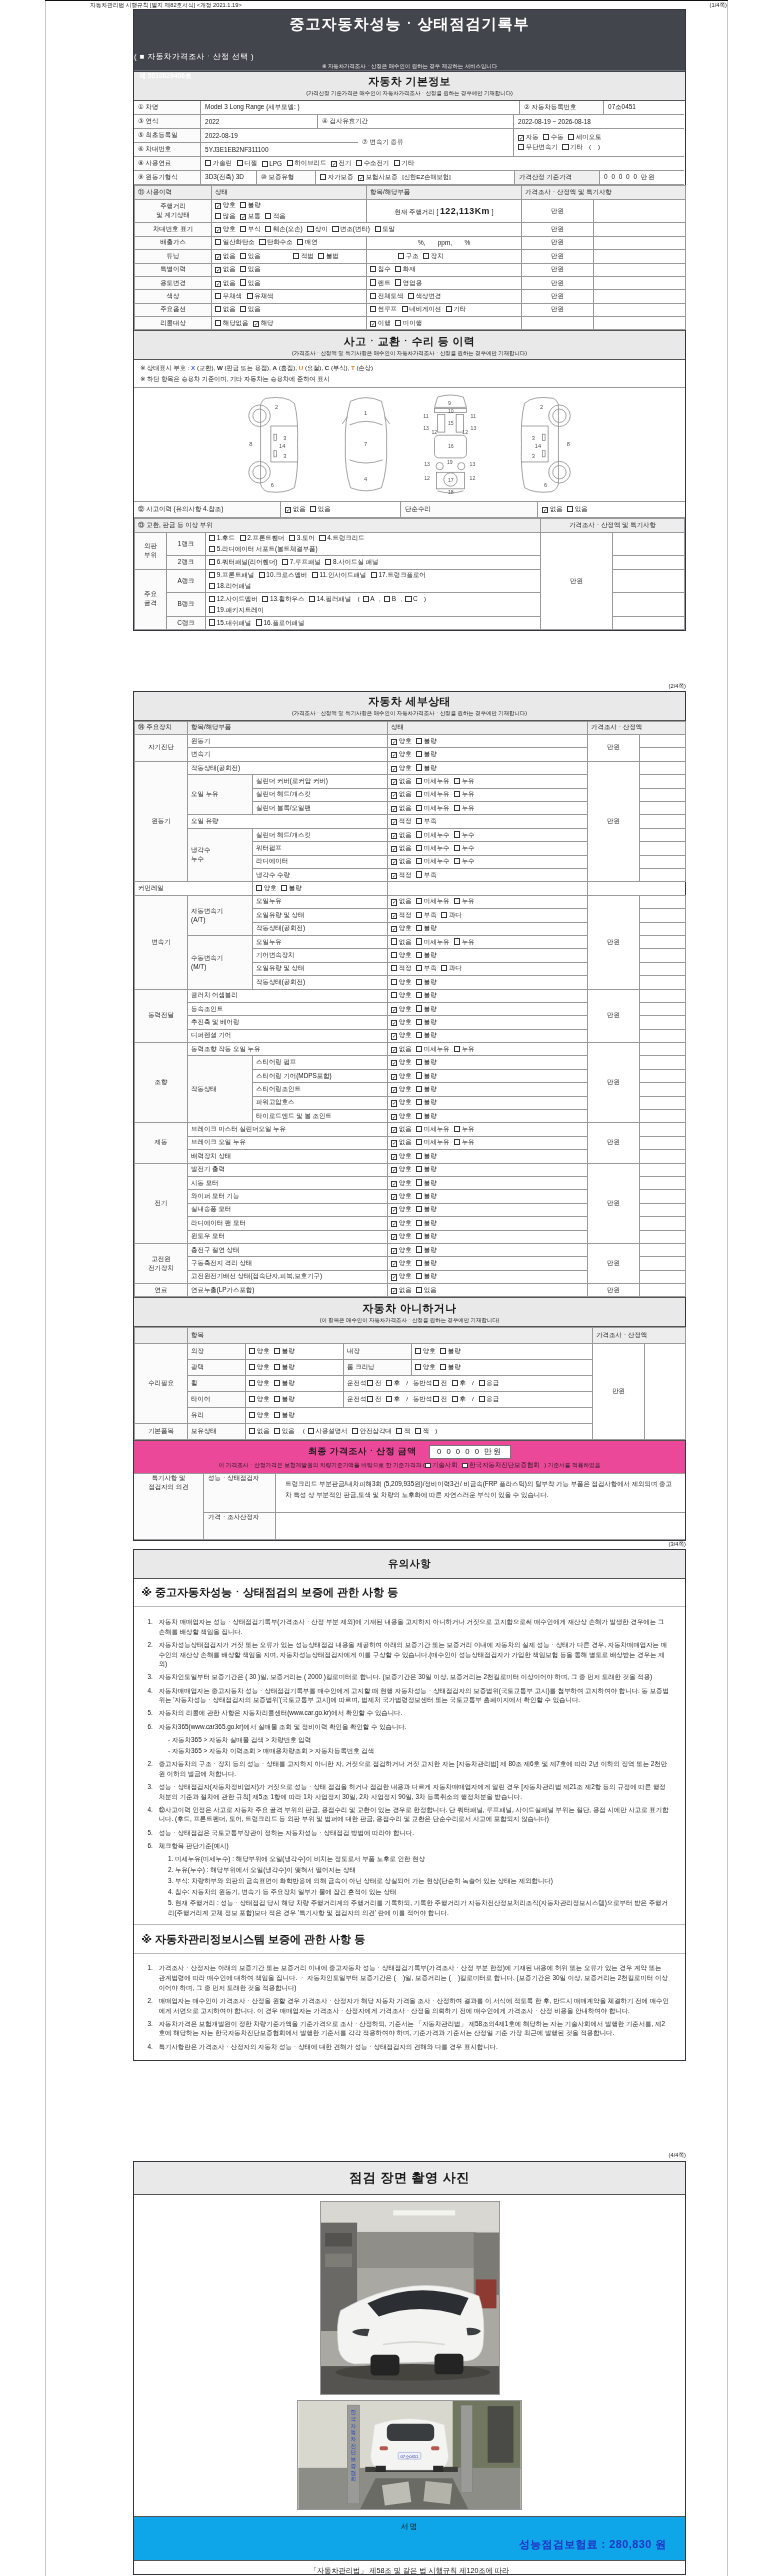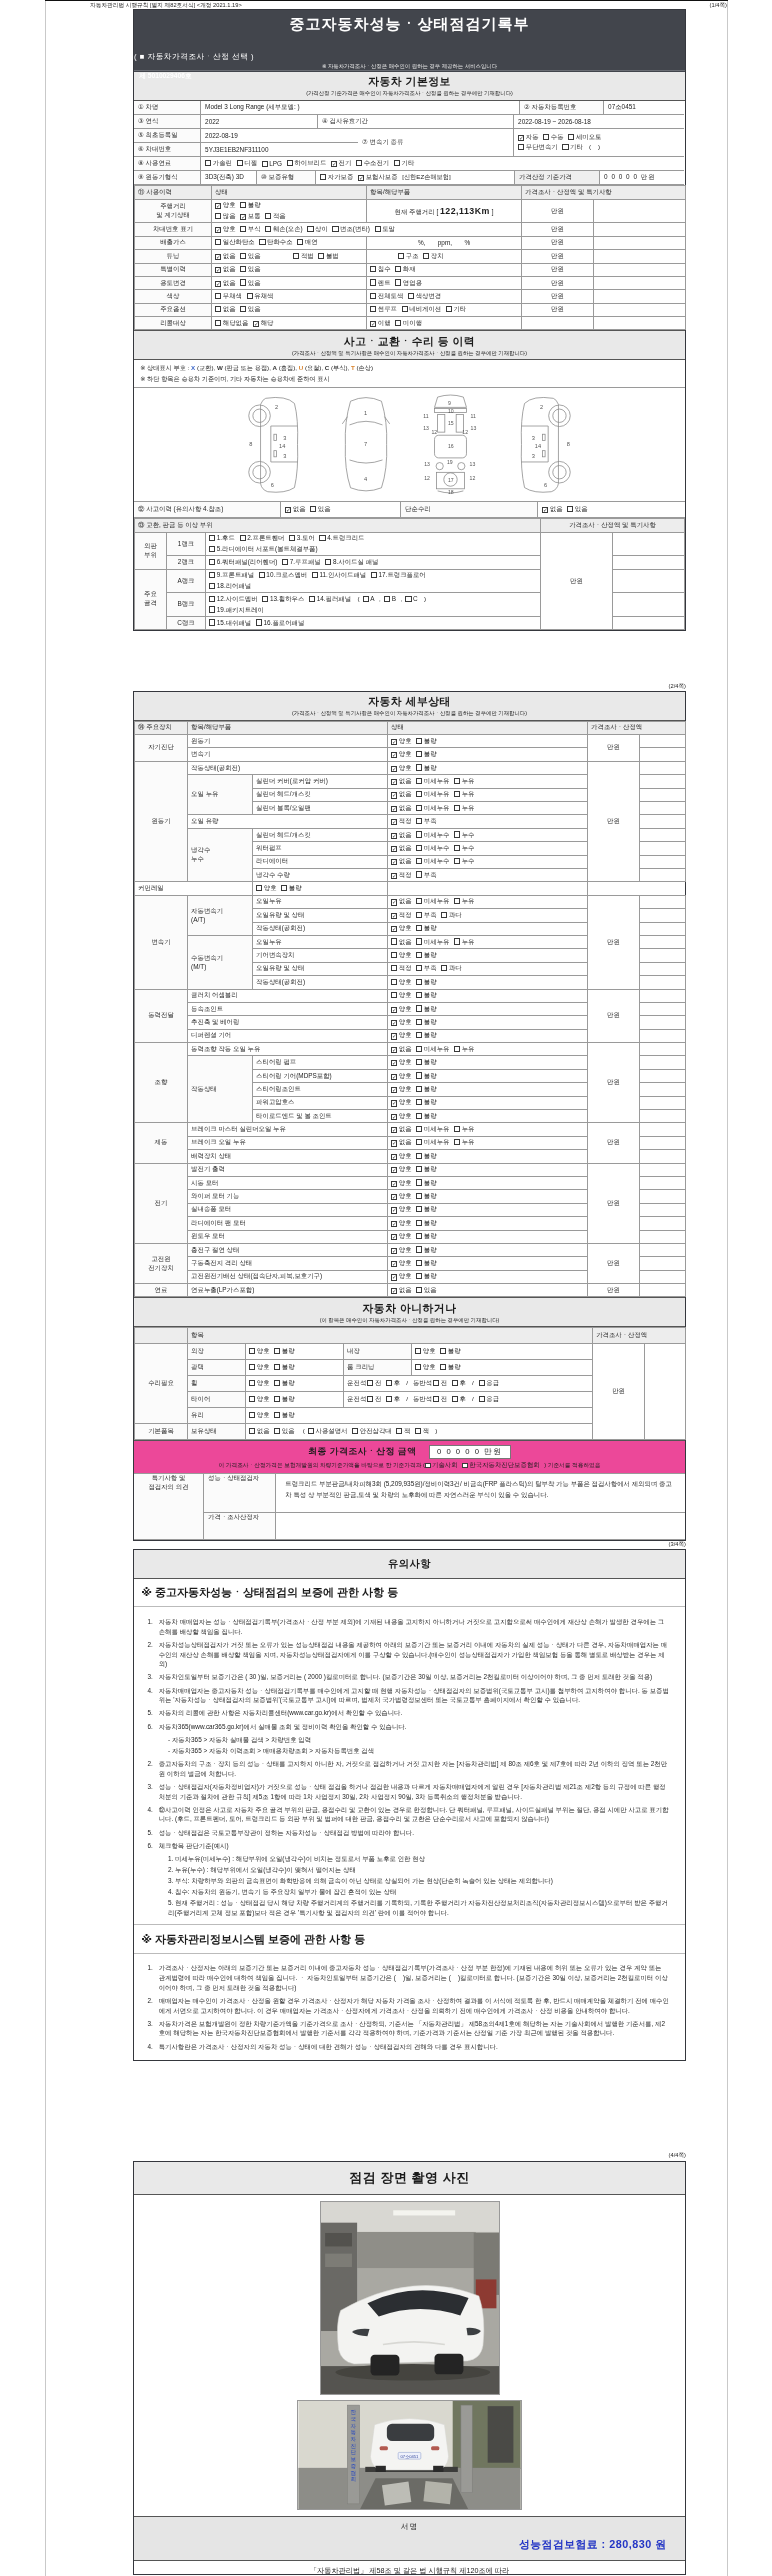--- a/index.html
+++ b/index.html
@@ -101,21 +101,21 @@
   .nt{flex:1;}
   .nsub{margin:1.5px 0 1.5px 20.6px;}
   .box-wrap{border-top:0.5px solid #bbb;padding:7.2px 0 8.2px;}
   .box-title{width:222px;margin:2.1px auto 7.2px;border:0.5px solid #666;text-align:center;
              font-size:9.8px;font-weight:bold;padding:4.6px 0;letter-spacing:0.5px;}
   .box-text{width:495px;margin:0 auto;border:0.5px solid #888;padding:6.2px 8.2px;font-size:6.7px;
             line-height:1.7;font-weight:bold;}
 
   
   .photo{margin:5.2px auto 0;border:0.5px solid #999;}
-  .sign-band{background:#e5e5e5;border-top:0.5px solid #555;border-bottom:0.5px solid #555;
+  .sign-band{background:#0ea5e9;border-top:0.5px solid #555;border-bottom:0.5px solid #555;
              height:43px;position:relative;margin-top:6.2px;}
   .sign-label{text-align:center;font-size:7.7px;padding-top:5.2px;letter-spacing:1px;}
   .fee{position:absolute;right:18.5px;top:20.6px;font-size:10.8px;font-weight:bold;color:#2335c5;letter-spacing:0.5px;}
   .footer-note{text-align:center;font-size:7.2px;line-height:1.8;padding-top:4.1px;}
 
   svg text{font-family:"Liberation Sans","DejaVu Sans",sans-serif;}
 </style>
 </head>
 <body>
 

